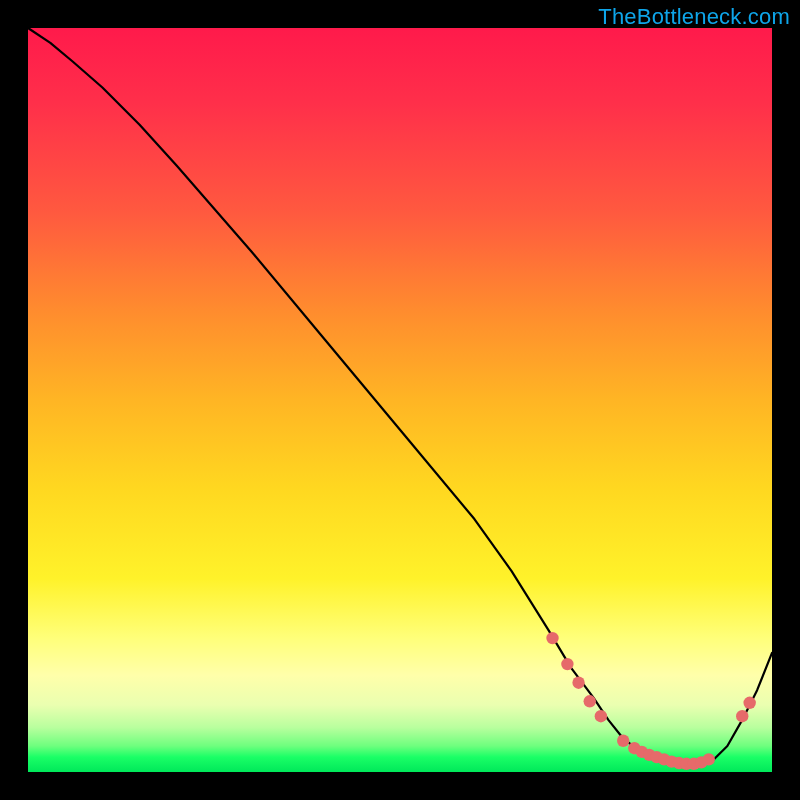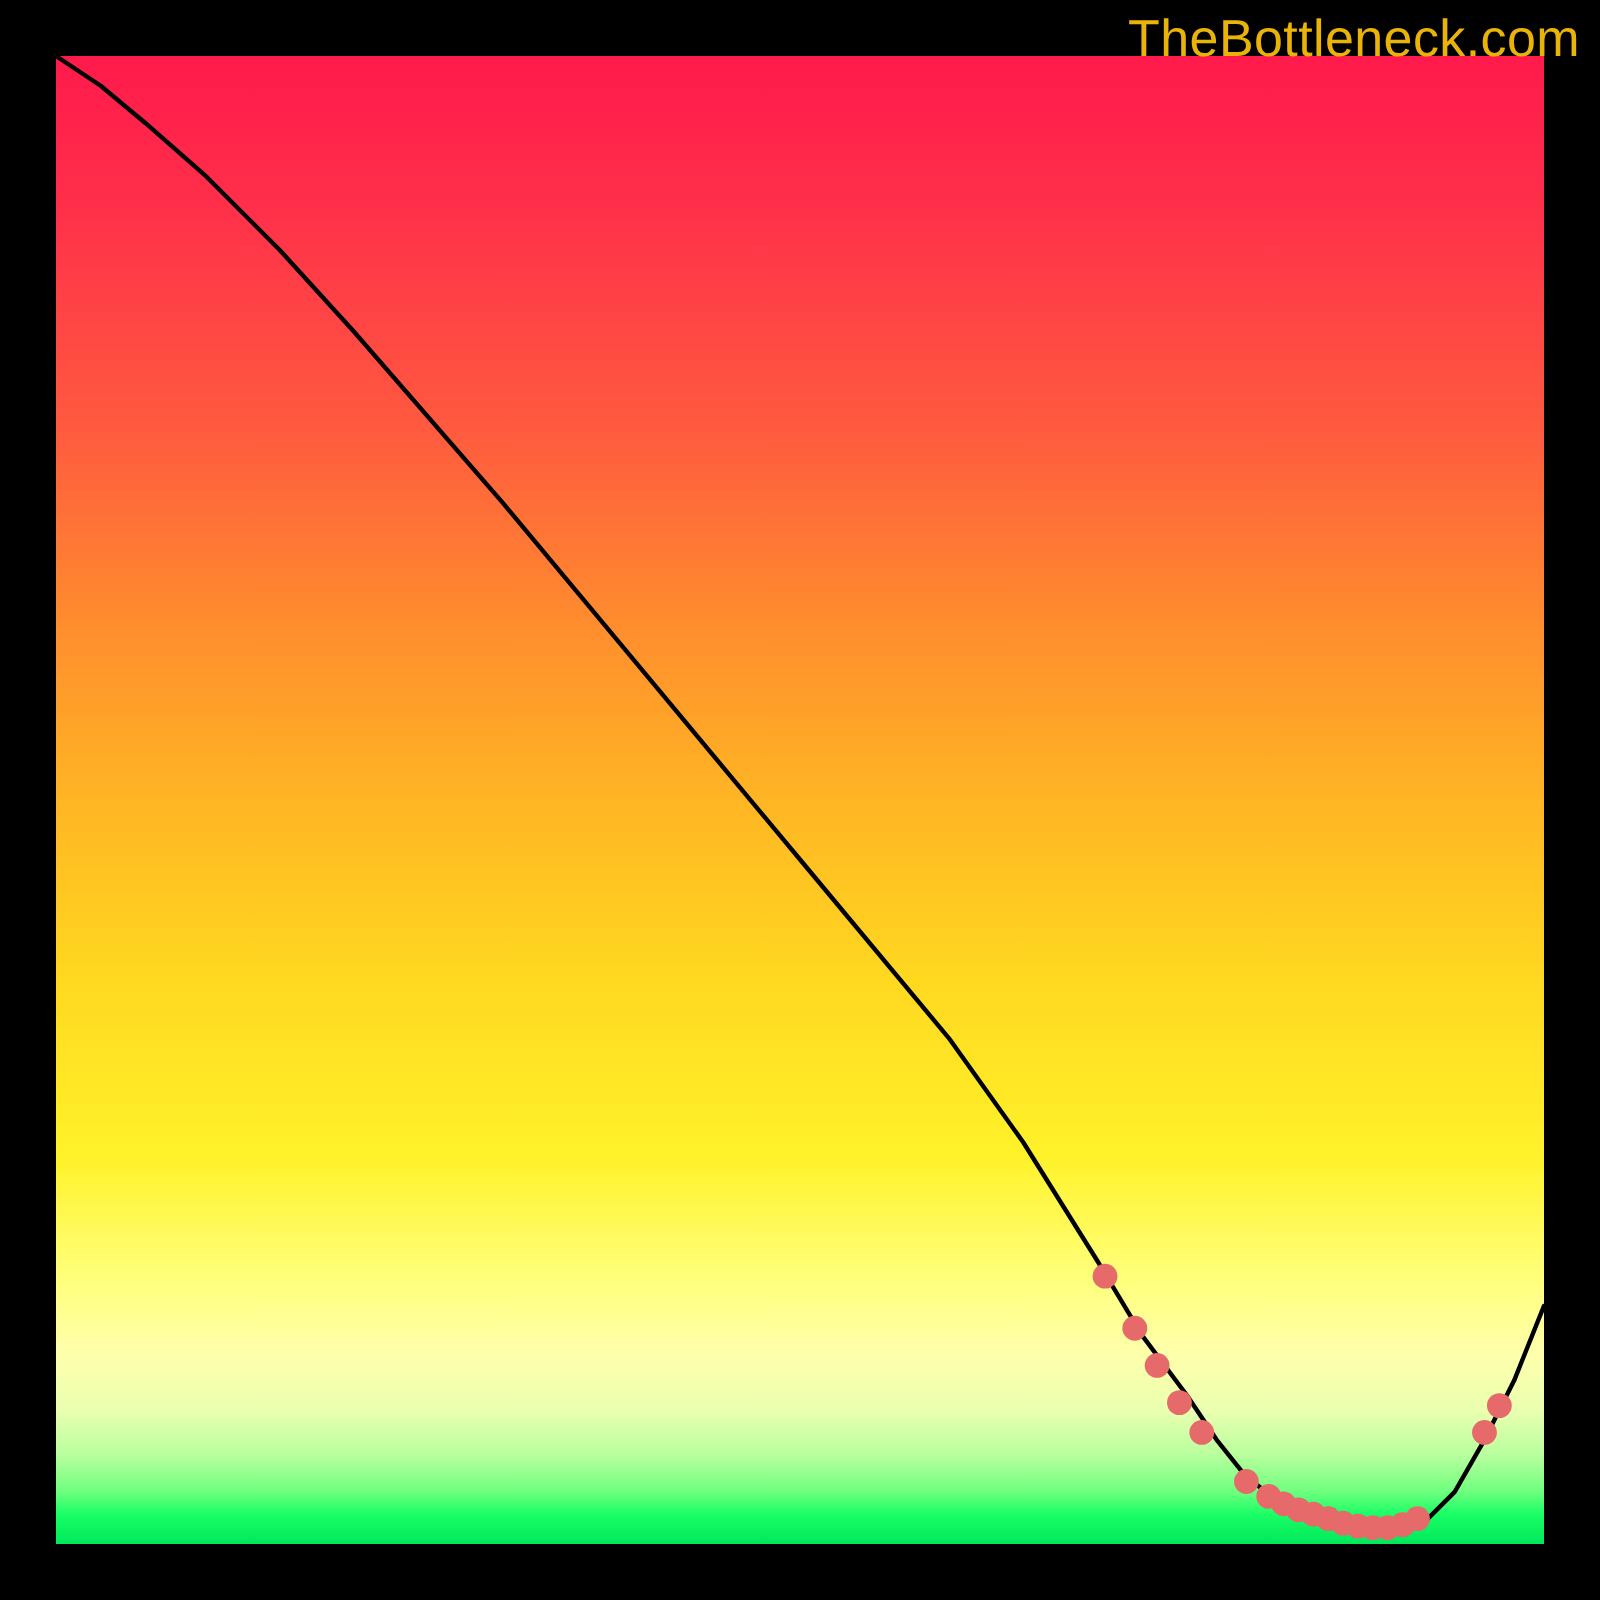--- a/index.html
+++ b/index.html
@@ -47,22 +47,22 @@
     left: 0;
     top: 0;
     width: 744px;
     height: 744px;
     overflow: visible;
   }
   .watermark {
     position: absolute;
     top: 4px;
     right: 10px;
-    color: #eab308;
-    font-size: 26px;
+    color: #0ea5e9;
+    font-size: 22px;
     letter-spacing: 0.2px;
     font-weight: 500;
   }
 </style>
 </head>
 <body>
 
 <div class="stage">
   <div class="plot">
     <svg class="curve" viewBox="0 0 744 744" preserveAspectRatio="none">

